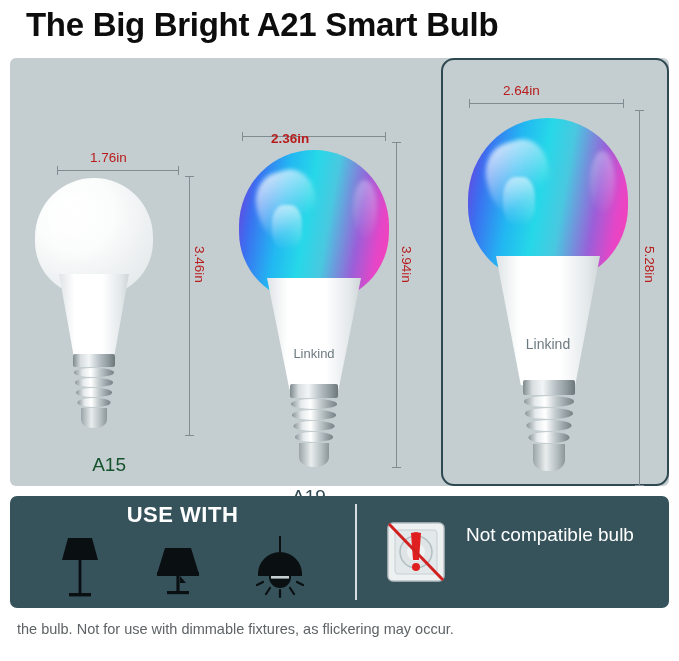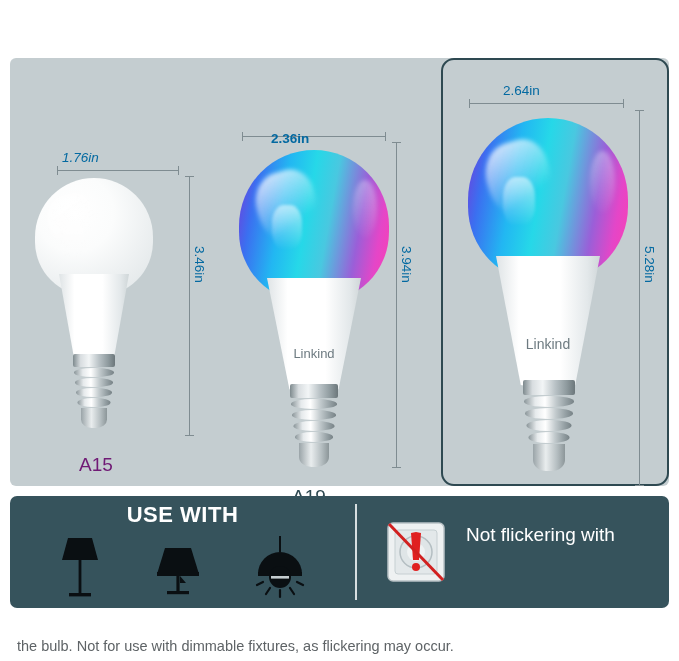--- a/index.html
+++ b/index.html
@@ -25,21 +25,21 @@
   .highlight-box{
     position:absolute;left:431px;top:0px;width:228px;height:428px;
     border:2px solid #2e4951;border-radius:13px;box-sizing:border-box;
   }
 
   
   .bulb-cell{position:absolute;}
   .bulb-label{
     position:absolute;text-align:center;font-size:19px;white-space:nowrap;
   }
-  .lbl-a15{left:56px;top:396px;width:60px;color:#701a75;}
+  .lbl-a15{left:56px;top:396px;width:60px;color:#14532d;text-align:right;}
   .lbl-a19{left:265px;top:428px;width:68px;color:#2e4951;}
   .lbl-a21{left:513px;top:438px;width:74px;color:#2e4951;font-size:21px;}
 
   
   .bulb{position:absolute;}
   .glass{
     position:absolute;left:0;top:0;border-radius:50% 50% 46% 46%;
     overflow:hidden;
   }
   .glass.white{
@@ -99,21 +99,21 @@
   }
   .dim-h::before{left:0;}
   .dim-h::after{right:0;}
   .dim-v{position:absolute;width:1px;background:#7f8c91;}
   .dim-v::before,.dim-v::after{
     content:"";position:absolute;left:-4px;width:9px;height:1px;background:#7f8c91;
   }
   .dim-v::before{top:0;}
   .dim-v::after{bottom:0;}
   .dim-text{
-    position:absolute;color:#0369a1;font-size:13.5px;white-space:nowrap;
+    position:absolute;color:#b91c1c;font-size:13.5px;white-space:nowrap;
   }
   .dim-text.vert{
     writing-mode:vertical-rl;text-orientation:mixed;
   }
 
   
   .use-panel{
     position:absolute;left:10px;top:496px;width:659px;height:112px;
     background:#36535c;border-radius:7px;overflow:hidden;
   }
@@ -134,36 +134,37 @@
   .nc-text{
     position:absolute;left:96px;top:26px;width:200px;
     color:#ffffff;font-size:19px;line-height:25px;
   }
 
   
   .note{
     position:absolute;left:8px;top:620px;width:668px;
     color:#5e6366;font-size:14.5px;line-height:19px;
   }
-  .note .l2{display:block;padding-left:9px;margin-top:17px;}
+  .note .l2{display:block;padding-left:9px;}
 </style>
 </head>
 <body>
 
 <div class="page">
 
+  <div class="title">The Big Bright A21 Smart Bulb</div>
 
   <div class="compare-panel">
 
     <div class="highlight-box"></div>
 
     <div class="bulb-cell">
 
       <div class="dim-h" style="left:47px;top:112px;width:122px;"></div>
-      <div class="dim-text" style="left:52px;top:92px;font-style:italic;">1.76in</div>
+      <div class="dim-text" style="left:80px;top:92px;">1.76in</div>
 
       <div class="dim-v" style="left:179px;top:118px;height:260px;"></div>
       <div class="dim-text vert" style="left:182px;top:188px;">3.46in</div>
 
       <div class="bulb" style="left:25px;top:120px;width:118px;height:250px;">
         <div class="glass white" style="width:118px;height:118px;">
           <div class="hl1"></div>
             <div class="hl2"></div>
         </div>
         <div class="neck" style="left:24px;top:96px;width:70px;height:86px;
@@ -294,21 +295,21 @@
           <rect x="4" y="3" width="56" height="58" rx="5" fill="#eef1f2" stroke="#b9c2c6" stroke-width="1.5"></rect>
           <rect x="11" y="10" width="42" height="44" rx="3" fill="#e3e8ea" stroke="#c6cfd2" stroke-width="1"></rect>
           <circle cx="32" cy="32" r="16" fill="#dfe5e7" stroke="#b4bec2" stroke-width="1.5"></circle>
           <circle cx="32" cy="32" r="9" fill="#eff2f3"></circle>
           <path d="M32 12 L37 13 L35 40 L29 40 L27 13 Z" fill="#e02020"></path>
           <circle cx="32" cy="47" r="4" fill="#e02020"></circle>
           <line x1="5" y1="4" x2="59" y2="60" stroke="#d12020" stroke-width="3"></line>
         </svg>
       </span>
       <div class="nc-text">
-        <div>Not flickering with</div>
+        <div>Not compatible bulb</div>
       </div>
     </div>
 
   </div>
 
   <div class="note">
     <span class="l2">the bulb. Not for use with dimmable fixtures, as flickering may occur.</span>
   </div>
 
 </div>

